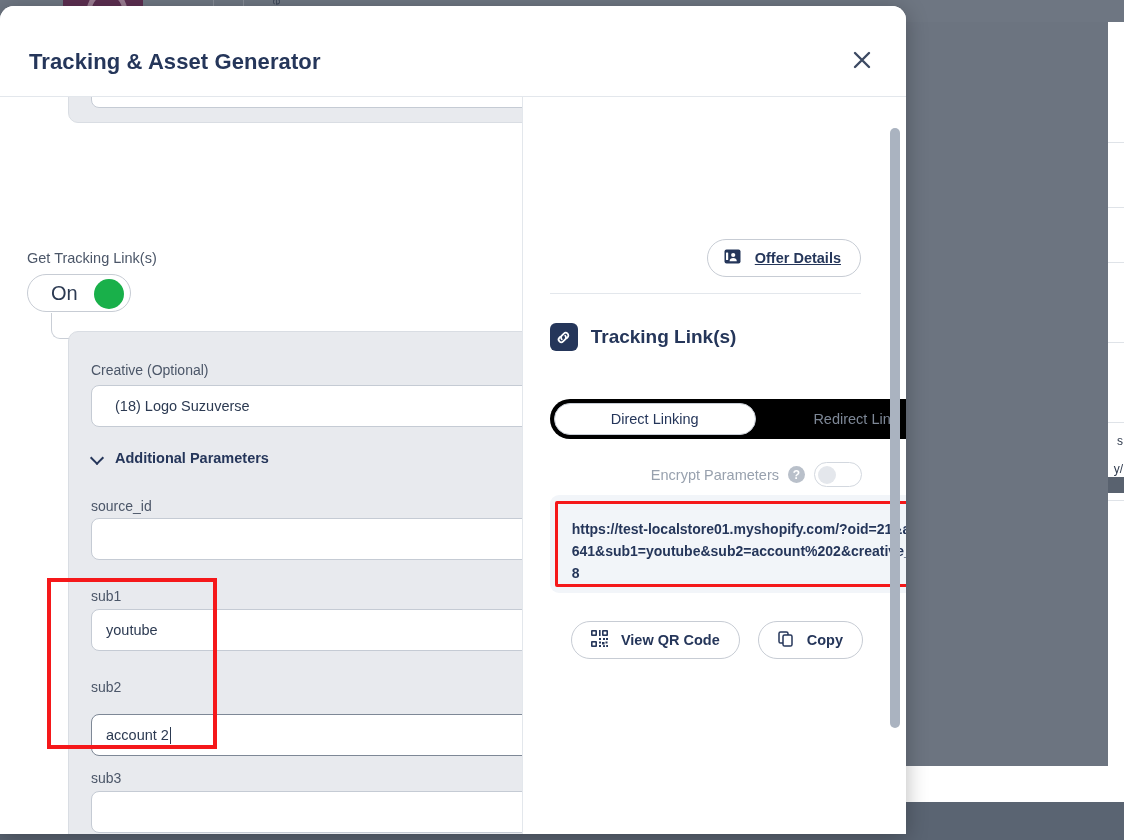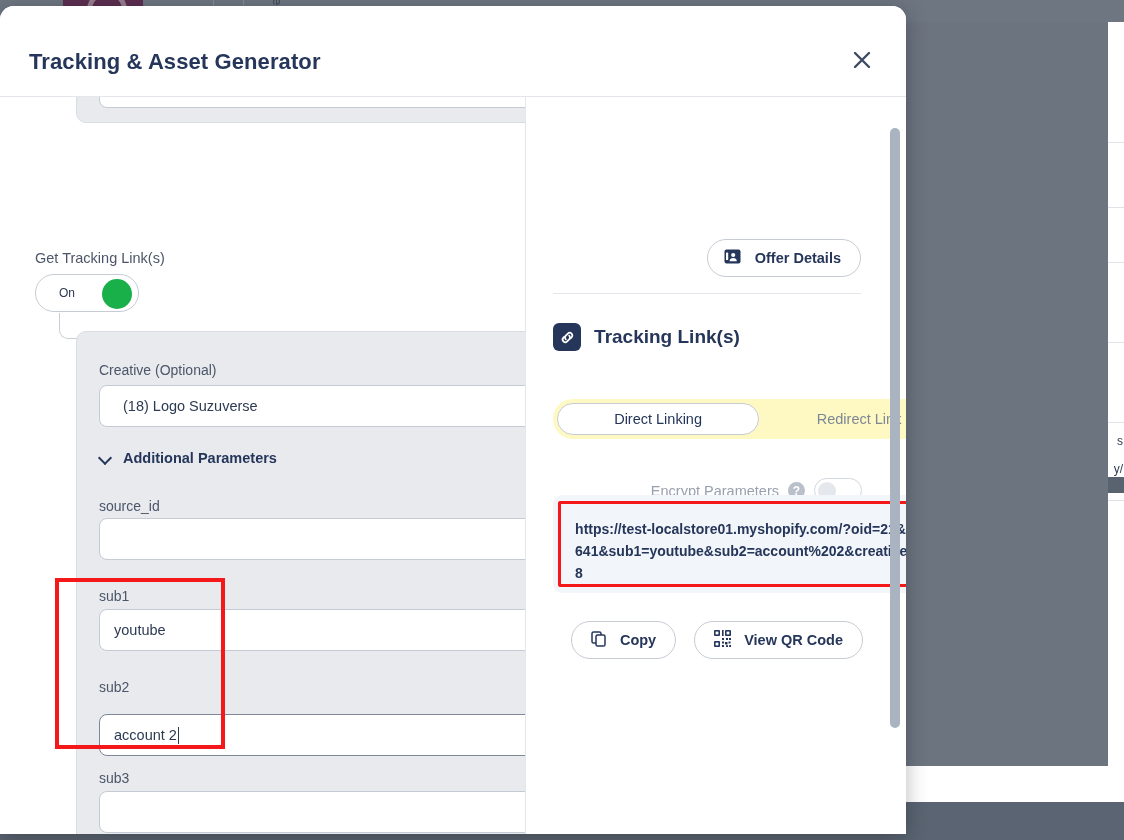--- a/index.html
+++ b/index.html
@@ -130,21 +130,20 @@
     cursor: pointer;
     background: transparent;
     border: none;
   }
   .close-btn svg { display: block; }
 
   .modal-body {
     position: relative;
     height: 737px;
     display: flex;
-    padding-left: 8px;
   }
 
   
   .left-pane {
     position: relative;
     width: 644px;
     height: 737px;
     background: #fff;
     overflow: hidden;
   }
@@ -187,21 +186,21 @@
     height: 38px;
     border: 1px solid #c7ccd4;
     border-radius: 19px;
     background: #fff;
     display: flex;
     align-items: center;
     cursor: pointer;
   }
   .toggle-pill .tgl-label {
     margin-left: 23px;
-    font-size: 12px;
+    font-size: 20px;
     color: #2c3a52;
   }
   .toggle-knob {
     position: absolute;
     right: 6px;
     top: 4px;
     width: 30px;
     height: 30px;
     border-radius: 50%;
     background: #19b04a;
@@ -357,20 +356,21 @@
     display: flex;
     align-items: center;
     gap: 14px;
     cursor: pointer;
     font-family: "Liberation Sans", sans-serif;
   }
   .offer-details-btn .lbl {
     font-size: 14.5px;
     font-weight: bold;
     color: #25365a;
+    text-decoration: underline;
   }
 
   .hr-line {
     position: absolute;
     left: 27px;
     right: 45px;
     top: 196px;
     height: 1px;
     background: #e3e7ec;
   }
@@ -396,21 +396,21 @@
     font-weight: bold;
     color: #25365a;
   }
 
   .seg-control {
     position: absolute;
     left: 27px;
     top: 302px;
     width: 410px;
     height: 40px;
-    background: #fef9c3;
+    background: #000000;
     border-radius: 20px;
     display: flex;
     align-items: center;
     padding: 4px;
   }
   .seg-btn {
     flex: 1;
     height: 32px;
     border-radius: 16px;
     display: flex;
@@ -425,21 +425,21 @@
   }
   .seg-btn.active {
     background: #fff;
     border: 1px solid #c7ccd4;
     color: #25365a;
   }
 
   .encrypt-row {
     position: absolute;
     right: 44px;
-    top: 381px;
+    top: 365px;
     display: flex;
     align-items: center;
     gap: 9px;
   }
   .encrypt-lbl {
     font-size: 14.5px;
     color: #98a1ae;
   }
   .help-icon {
     width: 17px; height: 17px;
@@ -665,30 +665,20 @@
         </span>
       </div>
 
       <div class="url-outer">
         <div class="url-box">
           <div class="url-text">https://test-localstore01.myshopify.com/?oid=21&amp;affid=641&amp;sub1=youtube&amp;sub2=account%202&amp;creative_id=18</div>
         </div>
       </div>
 
       <div class="action-row">
-        <button class="action-btn">
-          <span>
-            <svg width="16" height="16" viewBox="0 0 16 16" aria-hidden="true">
-              <rect x="1" y="1" width="9" height="11" rx="1.6" stroke="#25365a" stroke-width="1.5" fill="none"></rect>
-              <rect x="5" y="4" width="9" height="11" rx="1.6" stroke="#25365a" stroke-width="1.5" fill="#fff"></rect>
-            </svg>
-          </span>
-          <span class="lbl">Copy</span>
-        </button>
-
         <button class="action-btn">
           <span>
             <svg width="17" height="17" viewBox="0 0 17 17" aria-hidden="true">
               <g fill="#25365a">
                 <rect x="0" y="0" width="6" height="6" rx="1"></rect>
                 <rect x="1.6" y="1.6" width="2.8" height="2.8" fill="#fff"></rect>
                 <rect x="11" y="0" width="6" height="6" rx="1"></rect>
                 <rect x="12.6" y="1.6" width="2.8" height="2.8" fill="#fff"></rect>
                 <rect x="0" y="11" width="6" height="6" rx="1"></rect>
                 <rect x="1.6" y="12.6" width="2.8" height="2.8" fill="#fff"></rect>
@@ -700,18 +690,28 @@
                 <rect x="14.5" y="11.5" width="2" height="2"></rect>
                 <rect x="8" y="15" width="2" height="2"></rect>
                 <rect x="12" y="15.2" width="2" height="1.8"></rect>
                 <rect x="15.2" y="15" width="1.8" height="2"></rect>
                 <rect x="8" y="0" width="1.6" height="6"></rect>
               </g>
             </svg>
           </span>
           <span class="lbl">View QR Code</span>
         </button>
+
+        <button class="action-btn">
+          <span>
+            <svg width="16" height="16" viewBox="0 0 16 16" aria-hidden="true">
+              <rect x="1" y="1" width="9" height="11" rx="1.6" stroke="#25365a" stroke-width="1.5" fill="none"></rect>
+              <rect x="5" y="4" width="9" height="11" rx="1.6" stroke="#25365a" stroke-width="1.5" fill="#fff"></rect>
+            </svg>
+          </span>
+          <span class="lbl">Copy</span>
+        </button>
       </div>
     </div>
   </div>
 
   <div class="modal-scrollbar"></div>
 </div>
 
 </body></html>

